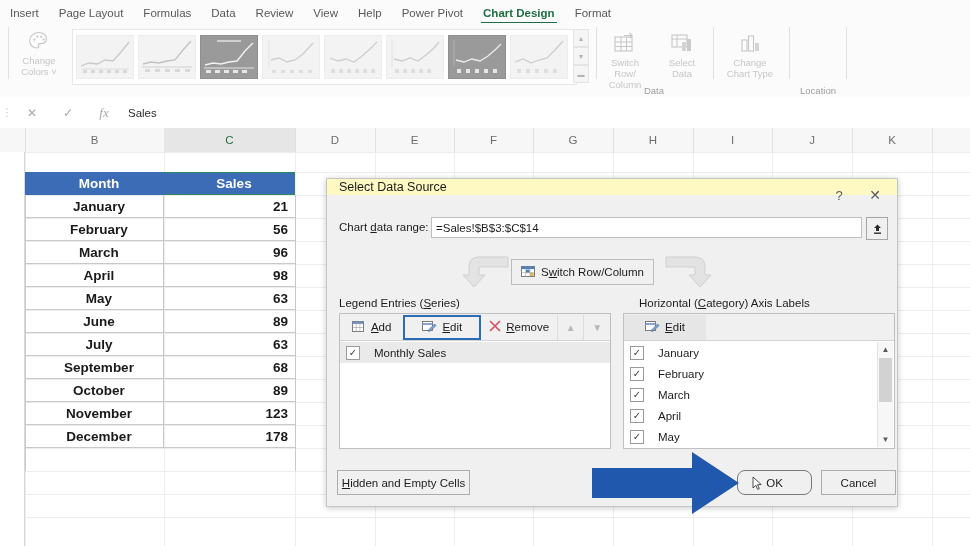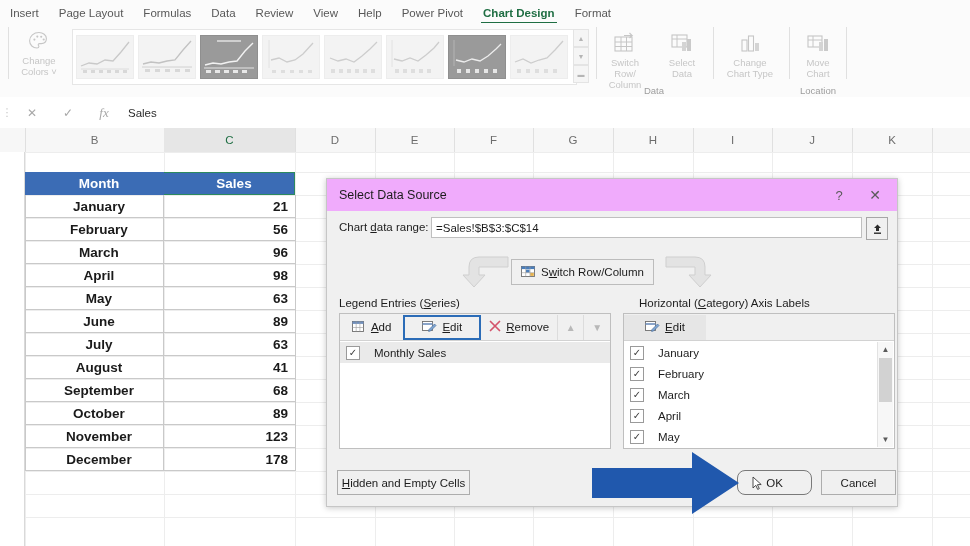--- a/index.html
+++ b/index.html
@@ -105,21 +105,21 @@
   .dt-head .dt-sales{justify-content:center;padding-right:0;border:1px solid #2c8a5e;border-left:none;}
   #table-left-edge{position:absolute;left:25px;top:20px;width:1px;height:299px;background:#c9c9c9;}
   #table-right-edge{position:absolute;left:295px;top:43px;width:1px;height:276px;background:#c9c9c9;}
   
   #dialog{
     position:absolute;left:326px;top:178px;width:570px;height:327px;
     background:#f0f0f0;border:1px solid #c6c6c6;
     box-shadow:0 1px 6px rgba(0,0,0,.22);
   }
   #dlg-title{
-    position:absolute;left:0;top:0;width:570px;height:32px;background:#f0abfc;
+    position:absolute;left:0;top:0;width:570px;height:16px;background:#fef9c3;
     display:flex;align-items:center;
   }
   #dlg-title-text{font-size:12.5px;color:#1c1c1c;padding-left:12px;}
   #dlg-help{
     position:absolute;right:44px;top:6px;width:28px;height:20px;
     display:flex;align-items:center;justify-content:center;font-size:13px;color:#5a5a5a;
   }
   #dlg-close{
     position:absolute;right:6px;top:4px;width:32px;height:24px;
     display:flex;align-items:center;justify-content:center;font-size:14px;color:#5a5a5a;
@@ -380,33 +380,20 @@
         <rect x="11.5" y="5" width="5" height="15" fill="none" stroke="#c6c6c6" stroke-width="1.1"></rect>
         <rect x="18" y="12" width="4" height="8" fill="#d4d4d4"></rect>
       </svg>
     </span>
     <span>Change</span>
     <span>Chart Type</span>
   </div>
   <div class="rgrp-lab" style="left:696px;width:68px;margin-top:24px;">Type</div>
 
   <div class="rdiv" style="left:789px;"></div>
-  <div class="rbtn" style="left:792px;">
-    <span>
-      <svg width="26" height="24" viewBox="0 0 26 24">
-        <rect x="3" y="5" width="14" height="11" fill="none" stroke="#c6c6c6" stroke-width="1.1"></rect>
-        <line x1="3" y1="9" x2="17" y2="9" stroke="#c6c6c6"></line>
-          <line x1="8" y1="5" x2="8" y2="16" stroke="#c6c6c6"></line>
-        <rect x="14" y="11" width="4" height="9" fill="#d4d4d4"></rect>
-          <rect x="19" y="8" width="4" height="12" fill="#cacaca"></rect>
-      </svg>
-    </span>
-    <span>Move</span>
-    <span>Chart</span>
-  </div>
   <div class="rgrp-lab" style="left:792px;width:52px;">Location</div>
   <div class="rdiv" style="left:846px;"></div>
 
 </div>
 
 <div id="formula-bar">
   <div id="fb-dots">⋮</div>
   <div class="fb-ico">✕</div>
   <div class="fb-ico">✓</div>
   <div class="fb-ico fx">fx</div>
@@ -490,24 +477,20 @@
     </div>
     <div class="dt-row">
       <div class="dt-cell dt-month">June</div>
       <div class="dt-cell dt-sales">89</div>
     </div>
     <div class="dt-row">
       <div class="dt-cell dt-month">July</div>
       <div class="dt-cell dt-sales">63</div>
     </div>
     <div class="dt-row">
-      <div class="dt-cell dt-month">August</div>
-      <div class="dt-cell dt-sales">41</div>
-    </div>
-    <div class="dt-row">
       <div class="dt-cell dt-month">September</div>
       <div class="dt-cell dt-sales">68</div>
     </div>
     <div class="dt-row">
       <div class="dt-cell dt-month">October</div>
       <div class="dt-cell dt-sales">89</div>
     </div>
     <div class="dt-row">
       <div class="dt-cell dt-month">November</div>
       <div class="dt-cell dt-sales">123</div>

